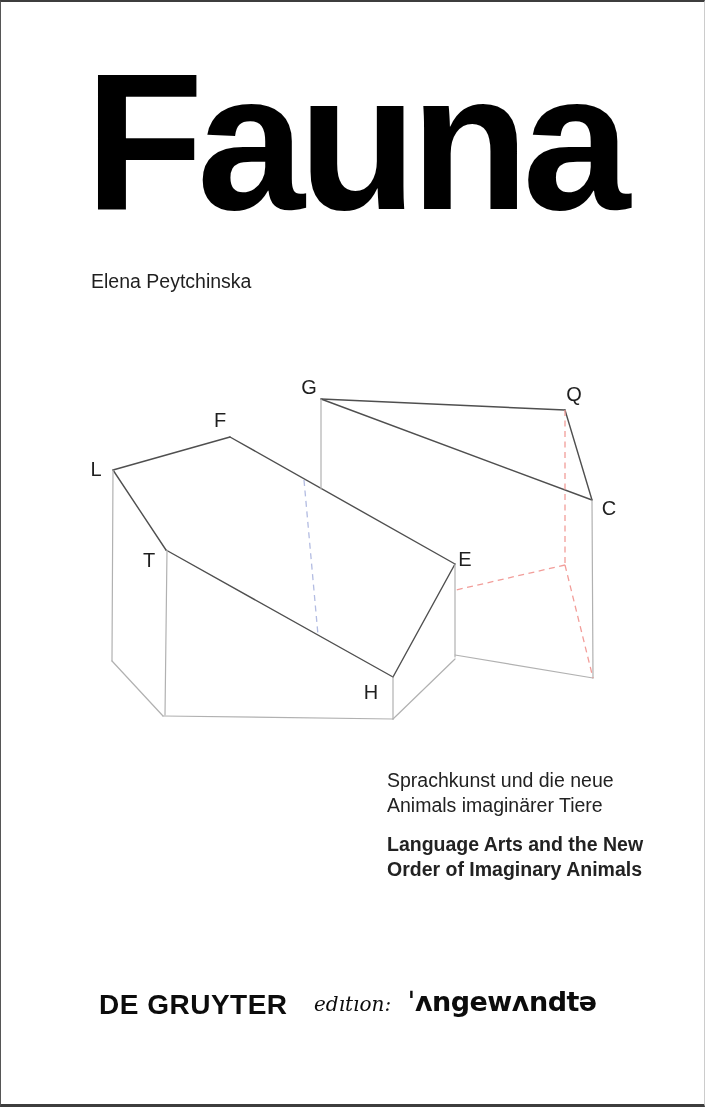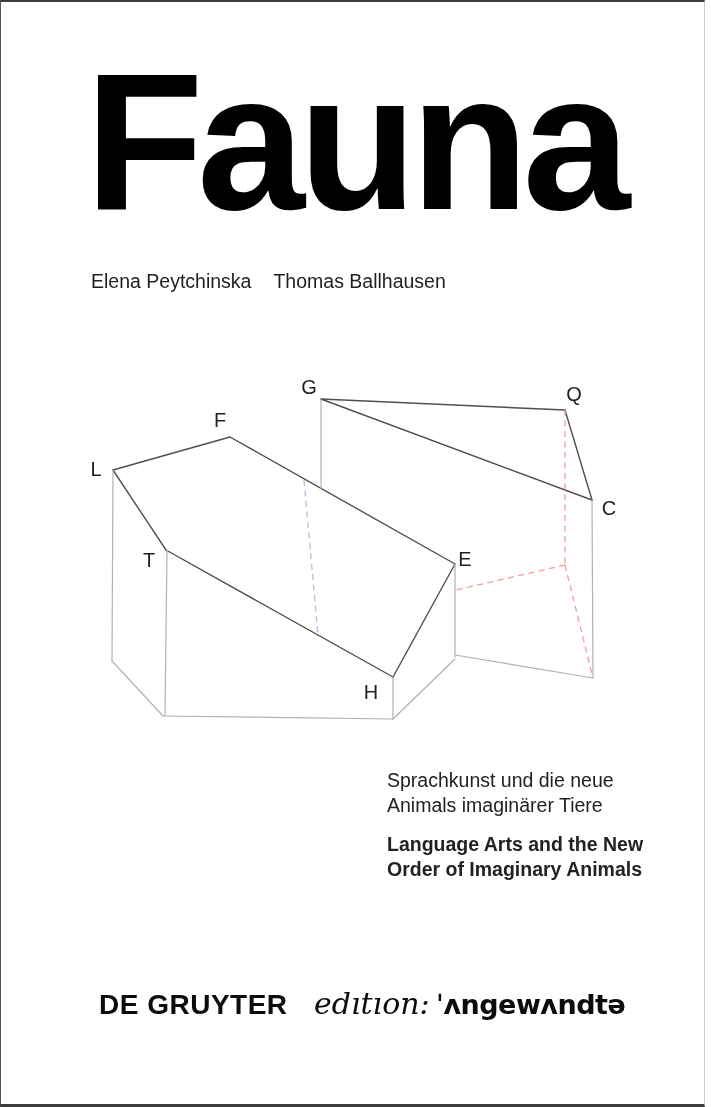--- a/index.html
+++ b/index.html
@@ -41,38 +41,37 @@
   .degruyter{
     position:absolute;left:98px;top:987px;
     font-size:28px;font-weight:700;letter-spacing:0.5px;color:#0c0c0c;
     white-space:nowrap;
   }
   .edition{
     position:absolute;left:313px;top:984px;white-space:nowrap;color:#0c0c0c;
   }
   .edition .ed-italic{
     font-family:"DejaVu Serif", serif;
-    font-style:italic;font-size:30px;font-weight:400;
+    font-style:italic;font-size:20px;font-weight:400;
   }
   .edition .ed-bold{
     font-family:"DejaVu Sans", sans-serif;
     font-style:normal;font-weight:700;font-size:27px;letter-spacing:-0.5px;
-    margin-left:6px;
+    margin-left:16px;
   }
 </style>
 </head>
 <body>
 
 <div class="page">
 
   <h1 class="book-title">Fauna</h1>
 
   <div class="authors">
     <span>Elena Peytchinska</span>
-    <span>Thomas Ballhausen</span>
   </div>
 
   <svg class="figure-svg" width="711" height="760" viewBox="0 0 711 760">
 
     <g stroke="#4f4f4f" stroke-width="1.4" fill="none" stroke-linecap="round">
       <line x1="112" y1="468" x2="229" y2="435"></line>
       <line x1="229" y1="435" x2="454" y2="562"></line>
       <line x1="112" y1="468" x2="165" y2="548"></line>
       <line x1="165" y1="548" x2="392" y2="675"></line>
       <line x1="454" y1="562" x2="392" y2="675"></line>

